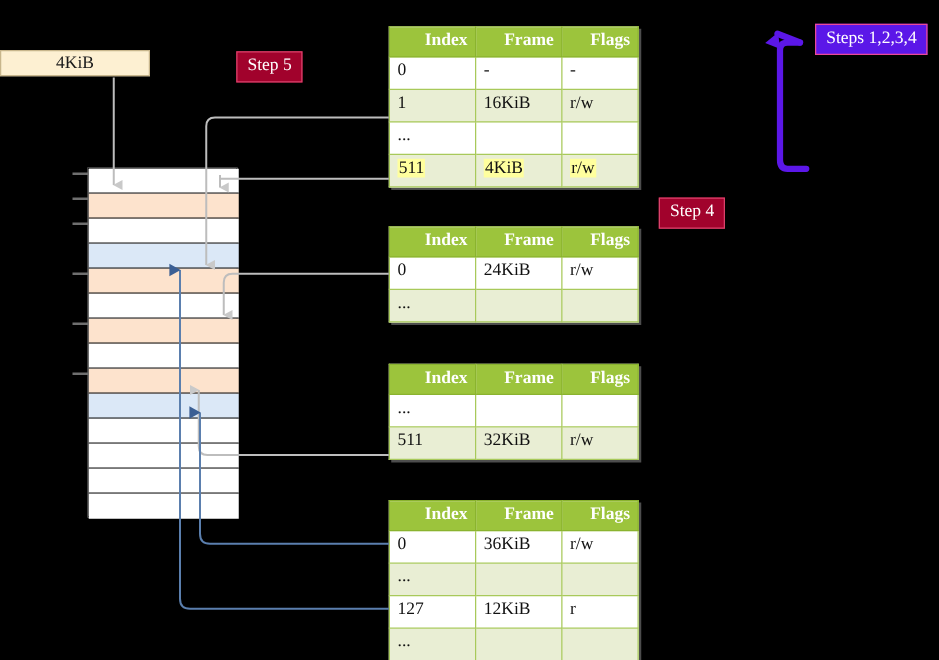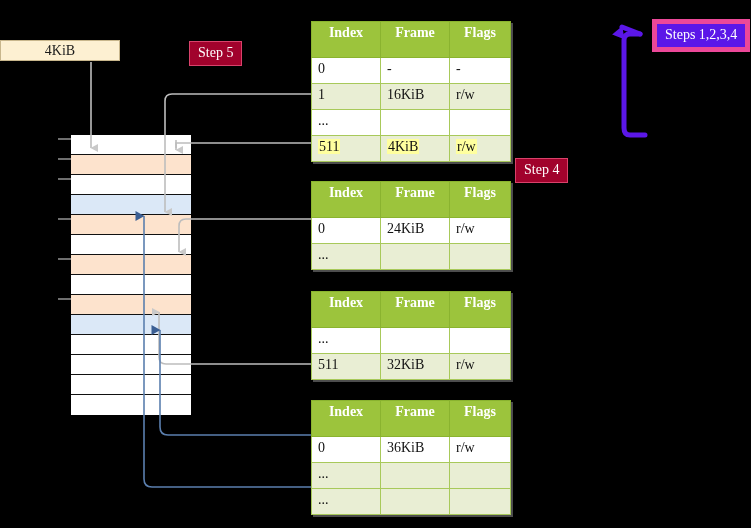--- a/index.html
+++ b/index.html
@@ -25,21 +25,21 @@
     padding: 4px 8px 5px 8px;
     white-space: nowrap;
     font-family: "Liberation Serif", "DejaVu Serif", serif;
   }
   .badge-red {
     background: #a1022c;
     border: 1px solid #d9426b;
   }
   .badge-blue {
     background: #5b17e8;
-    border: 5px solid #ec4899;
+    border: 1px solid #ec4899;
   }
 
   
   #kib-bar {
     position: absolute;
     left: 0px;
     top: 40px;
     width: 120px;
     height: 21px;
     background: #fdf0d2;
@@ -90,22 +90,22 @@
     border-collapse: collapse;
     font-size: 14px;
     color: #111111;
     background: #ffffff;
     box-shadow: 2px 2px 0 rgba(140,140,140,0.55);
   }
   .ptable th {
     background: #9cc43c;
     color: #ffffff;
     font-weight: bold;
-    text-align: center;
-    padding: 3px 6px 16px 6px;
+    text-align: right;
+    padding: 3px 6px 4px 6px;
     border: 1px solid #8ab32f;
     font-size: 14px;
   }
   .ptable td {
     padding: 3px 6px 4px 6px;
     border: 1px solid #a8c95a;
     height: 18px;
     vertical-align: top;
   }
   .ptable tr.odd td  { background: #ffffff; }
@@ -127,21 +127,21 @@
   }
 </style>
 </head>
 <body>
 
 <div id="stage">
 
   <div id="kib-bar">4KiB</div>
 
   <div class="badge badge-red" style="left:189px; top:41px;">Step 5</div>
-  <div class="badge badge-red" style="left:515px; top:158px;">Step 4</div>
+  <div class="badge badge-red" style="left:527px; top:158px;">Step 4</div>
   <div class="badge badge-blue" style="left:652px; top:19px;">Steps 1,2,3,4</div>
 
   <div id="memblock">
       <div class="memrow white" style="top: 0px;"></div>
       <div class="memrow orange" style="top: 20px;"></div>
       <div class="memrow white" style="top: 40px;"></div>
       <div class="memrow blue" style="top: 60px;"></div>
       <div class="memrow orange" style="top: 80px;"></div>
       <div class="memrow white" style="top: 100px;"></div>
       <div class="memrow orange" style="top: 120px;"></div>
@@ -249,20 +249,25 @@
       <tr class="odd">
         <td class="c-index">0</td>
         <td class="c-frame">36KiB</td>
         <td class="c-flags">r/w</td>
       </tr>
       <tr class="even">
         <td class="c-index">...</td>
         <td class="c-frame"></td>
         <td class="c-flags"></td>
       </tr>
+      <tr class="odd">
+        <td class="c-index">127</td>
+        <td class="c-frame">12KiB</td>
+        <td class="c-flags">r</td>
+      </tr>
       <tr class="even">
         <td class="c-index">...</td>
         <td class="c-frame"></td>
         <td class="c-flags"></td>
       </tr>
     </tbody>
   </table>
 
   <svg id="wires" viewBox="0 0 751 528">
     <defs>

